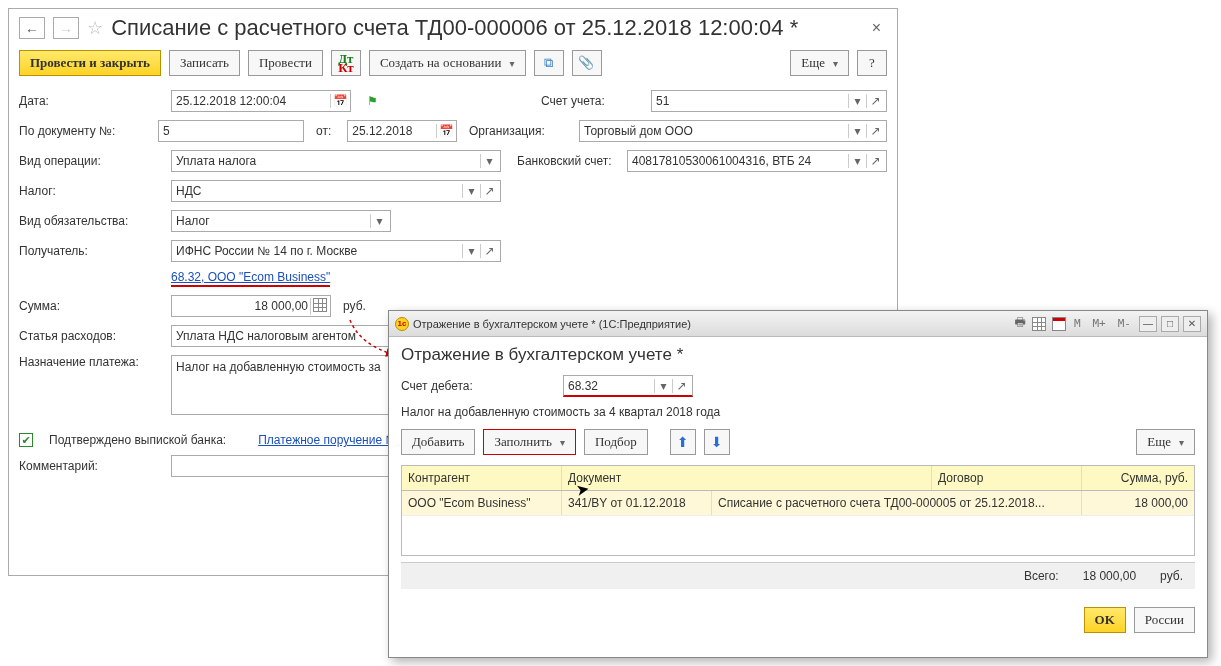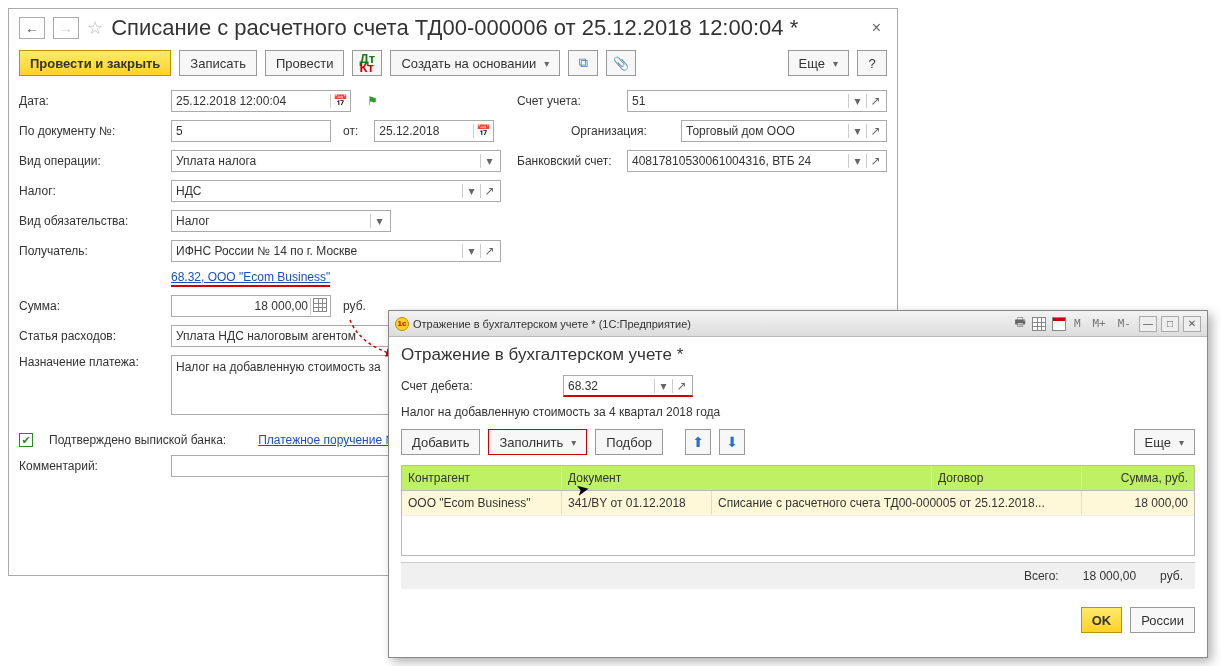--- a/index.html
+++ b/index.html
@@ -34,20 +34,21 @@
   .page-title { font-size: 22px; font-weight: normal; }
   .close-x { margin-left:auto; font-size:16px; color:#666; cursor:pointer; padding:0 6px;}
   .toolbar {
     display:flex; align-items:center; gap:8px;
     padding: 3px 10px 10px 10px;
   }
   .btn {
     border:1px solid #999; background:#f7f7f7; padding:4px 10px;
     cursor:pointer; font-size:13px; display:inline-flex; align-items:center; gap:4px;
     height:26px;
+    font-family:Liberation Serif, serif;
   }
   .btn.yellow {
     background: linear-gradient(#ffe96b,#ffd326);
     border:1px solid #b89200; font-weight:bold; color:#333;
   }
   .btn.icon-only { width:30px; padding:0; justify-content:center; }
   .caret::after { content:"▾"; font-size:10px; margin-left:4px; color:#666; }
   .toolbar .spacer { flex:1; }
   .dt-kt { font-size:13px; line-height:9px; }
   .dt { color:#1a7f1a; font-weight:bold; }
@@ -109,21 +110,21 @@
     width:26px; height:26px; border:1px solid #999; background:#f7f7f7;
     display:inline-flex; align-items:center; justify-content:center;
     font-size:14px; cursor:pointer;
   }
   .grid {
     border:1px solid #bbb;
   }
   .grid-head, .grid-row {
     display:flex;
   }
-  .grid-head { background:#bef264; border-bottom:1px solid #bbb; }
+  .grid-head { background:#fef9c3; border-bottom:1px solid #bbb; }
   .grid-cell {
     padding:5px 6px; border-right:1px solid #ddd; font-size:12px;
     overflow:hidden; white-space:nowrap; text-overflow:ellipsis;
   }
   .grid-row { background:#fff8d8; }
   .grid-cell:last-child { border-right:0; text-align:right; }
   .grid-body-pad { height: 40px; background:#fff; border-top:1px solid #eee; }
   .totals {
     display:flex; justify-content:flex-end; gap:24px;
     background:#f0f0f0; border-top:1px solid #ccc;
@@ -194,41 +195,41 @@
 
     <div class="row">
       <span class="label">Дата:</span>
       <span class="input" style="width:180px">
         <span class="txt">25.12.2018 12:00:04</span>
         <span class="ico sep">📅</span>
       </span>
       <span class="greenflag" style="margin-left:4px"></span>
       <span class="col-right">
         <span class="label-narrow" style="width:100px">Счет учета:</span>
-        <span class="input" style="width:260px">
+        <span class="input" style="width:236px">
           <span class="txt">51</span>
           <span class="ico sep">▾</span>
           <span class="ico sep">↗</span>
         </span>
       </span>
     </div>
 
     <div class="row">
       <span class="label">По документу №:</span>
       <span class="input" style="width:160px">
         <span class="txt">5</span>
       </span>
       <span class="label-narrow">от:</span>
       <span class="input" style="width:120px">
         <span class="txt">25.12.2018</span>
         <span class="ico sep">📅</span>
       </span>
       <span class="col-right">
         <span class="label-narrow" style="width:100px">Организация:</span>
-        <span class="input" style="width:206px">
+        <span class="input" style="width:308px">
           <span class="txt">Торговый дом ООО</span>
           <span class="ico sep">▾</span>
           <span class="ico sep">↗</span>
         </span>
       </span>
     </div>
 
     <div class="row">
       <span class="label">Вид операции:</span>
       <span class="input" style="width:330px">

